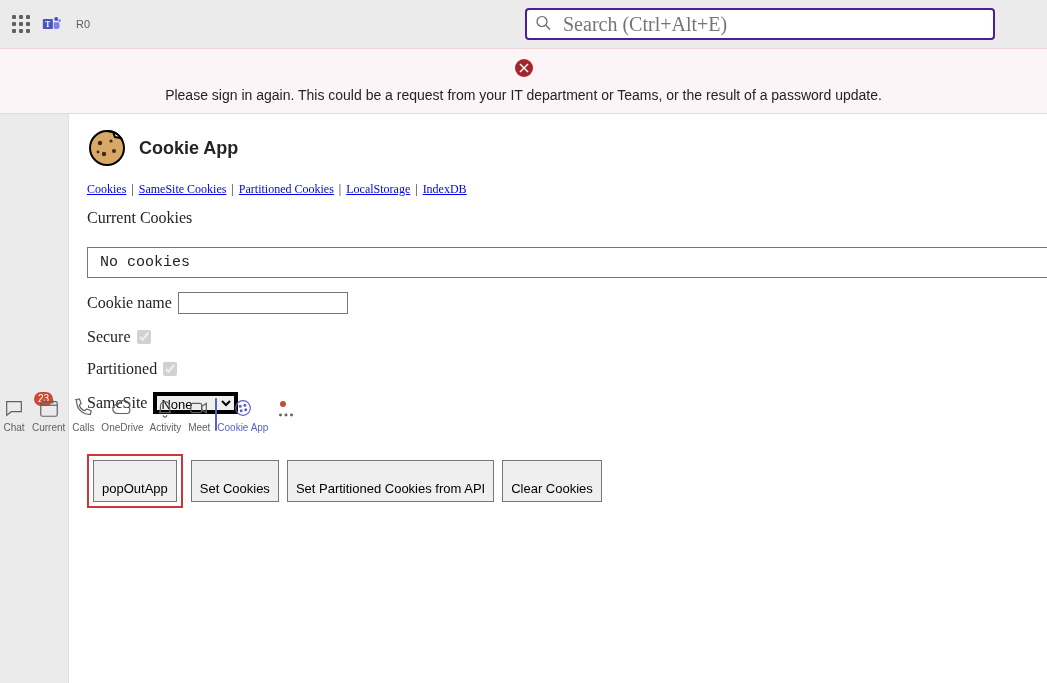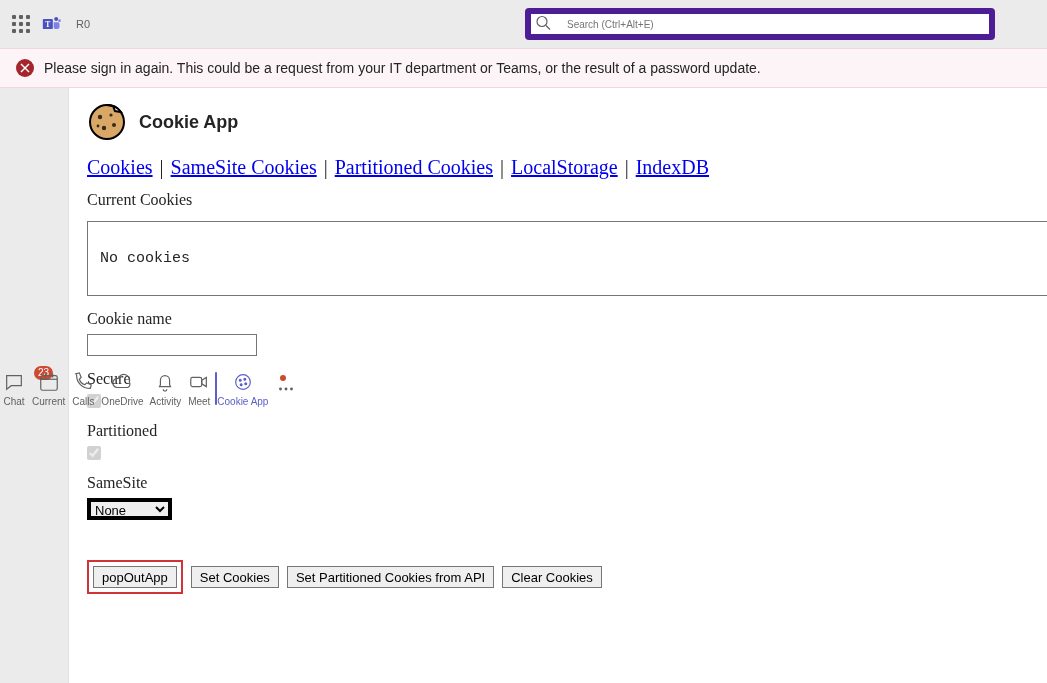--- a/index.html
+++ b/index.html
@@ -40,43 +40,45 @@
     .search-wrap {
       margin-left: auto;
       margin-right: 40px;
       width: 470px;
       position: relative;
     }
     .search-box {
       width: 100%;
       height: 32px;
       border-radius: 4px;
-      border: 6px solid #4c1d95;
+      border: 2px solid #4c1d95;
       background: #fff;
       padding: 0 12px 0 36px;
-      font-size: 10px;
+      font-size: 20px;
       color: #616161;
+      font-family: Liberation Serif, serif;
     }
     .search-icon {
       position: absolute; left: 10px; top: 50%; transform: translateY(-50%);
       color: #616161;
       pointer-events: none;
     }
 
     
     .error-banner {
       background: #fcf4f6;
       border-top: 1px solid #f3d6d8;
       border-bottom: 1px solid #f3d6d8;
       padding: 10px 16px;
       display: flex;
       align-items: center;
       gap: 10px;
       font-size: 14px;
       color: #242424;
+      flex-direction: column;
     }
     .error-icon {
       width: 18px; height: 18px; border-radius: 50%;
       background: #a4262c;
       display: inline-flex; align-items: center; justify-content: center;
       color: white; flex-shrink: 0;
     }
     .error-icon svg { width: 10px; height: 10px; }
 
     
@@ -142,42 +144,42 @@
       font-family: "Times New Roman", Georgia, serif;
     }
     .app-header {
       display: flex; align-items: center; gap: 12px;
       margin-bottom: 14px;
       font-family: "Segoe UI", sans-serif;
     }
     .cookie-logo { width: 40px; height: 40px; }
     .app-title { font-size: 18px; font-weight: 700; color: #242424; }
 
-    .nav-links { margin-bottom: 12px; font-size: 20px; }
+    .nav-links { margin-bottom: 12px; font-size: 12px; }
     .nav-links a { color: #0000ee; text-decoration: underline; cursor: pointer; }
     .nav-links .sep { color: #242424; margin: 0 2px; }
 
     .page-heading {
       font-size: 24px;
       font-weight: 700;
       margin: 14px 0 16px 0;
     }
-    .section-label { font-size: 16px; margin-bottom: 12px; }
+    .section-label { font-size: 16px; margin-bottom: 20px; }
 
     .cookie-box {
       border: 1px solid #767676;
-      padding: 28px 12px;
+      padding: 6px 12px;
       margin-right: 0;
       font-family: "Courier New", monospace;
       font-size: 15px;
       color: #242424;
       border-right: none;
     }
 
-    .form-row { display: flex; align-items: flex-start; gap: 6px; margin-top: 14px; font-size: 16px; flex-direction: column; }
+    .form-row { display: flex; align-items: center; gap: 6px; margin-top: 14px; font-size: 16px; }
     .form-row input[type="text"] {
       border: 1px solid #767676;
       height: 22px;
       width: 170px;
       padding: 1px 4px;
       font-family: Arial, sans-serif;
       font-size: 13px;
     }
     .form-row input[type="checkbox"] {
       width: 14px; height: 14px;
@@ -189,21 +191,21 @@
       font-family: Arial, sans-serif;
       font-size: 13px;
       background: #efefef;
       width: 85px;
     }
 
     .buttons-row { display: flex; gap: 8px; margin-top: 40px; align-items: center; }
     .std-btn {
       font-family: Arial, sans-serif;
       font-size: 13px;
-      padding: 2px 8px;
+      padding: 20px 8px;
       border: 1px solid #767676;
       background: #efefef;
       cursor: pointer;
       height: 22px;
     }
     .highlight-frame {
       border: 2px solid #d13438;
       padding: 4px;
       display: inline-flex;
     }

